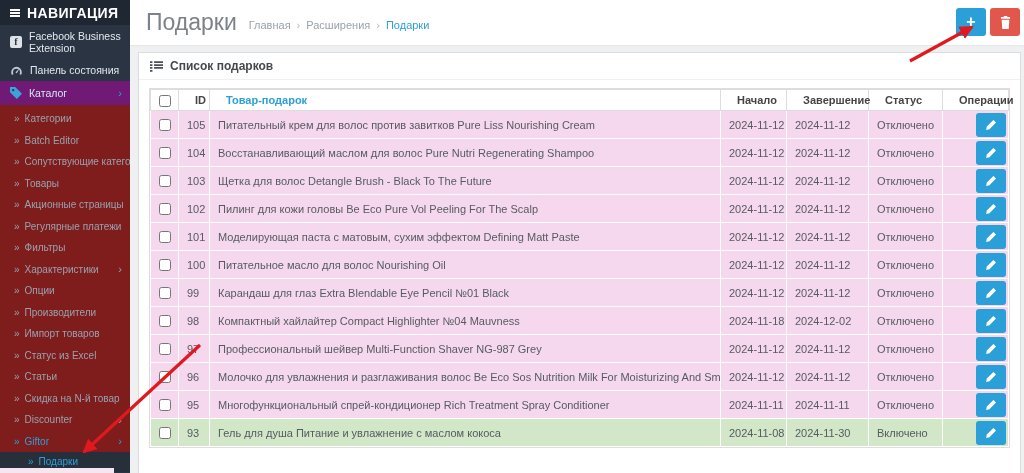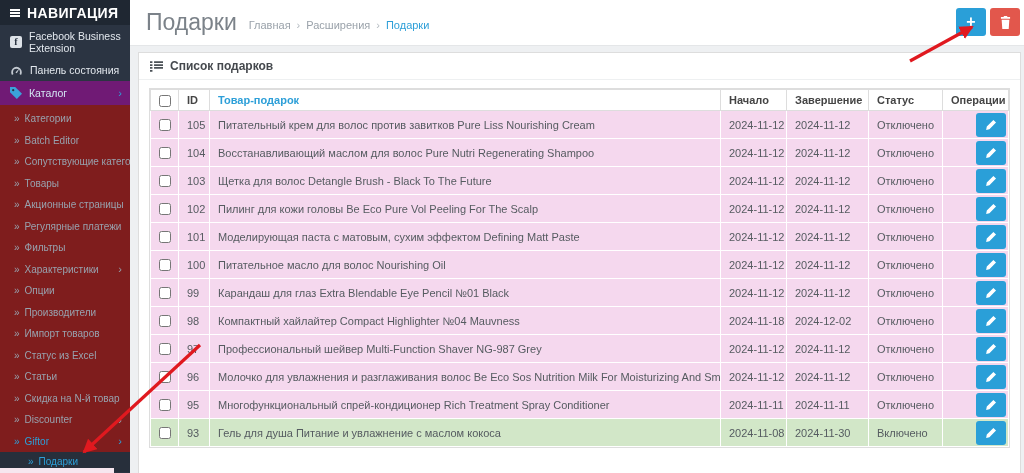--- a/index.html
+++ b/index.html
@@ -48,21 +48,21 @@
   .btn-delete { background:#e2574c; }
 
   
   .panel { position:absolute; left:8px; right:3px; top:52px; height:500px;
            background:#ffffff; border:1px solid #ddd; }
   .panel-heading { height:27px; display:flex; align-items:center; gap:7px; padding:0 11px;
                    font-size:12px; font-weight:600; color:#45494e; border-bottom:1px solid #eef0f1; }
   .panel-body { padding:8px 10px 10px 10px; }
   .table-wrap { border:1px solid #ddd; }
   table { width:100%; border-collapse:collapse; table-layout:fixed; font-size:11px; }
-  th { border:1px solid #ddd; padding:4px 8px; text-align:left; color:#444; font-weight:bold;
+  th { border:1px solid #ddd; padding:4px 16px; text-align:left; color:#444; font-weight:bold;
        background:#fff; white-space:nowrap; }
   th.c-ops, td.c-ops { text-align:right; }
   th.c-prod { color:#2d9fd8; cursor:pointer; }
   td { border:1px solid rgba(255,255,255,0.75); padding:0 8px; height:28px; color:#555b60;
        white-space:nowrap; overflow:hidden; }
   tr.pink td { background:#f5d8ee; }
   tr.green td { background:#d2e7c8; }
   td.c-check, th.c-check { text-align:center; padding:0 4px; }
   input[type=checkbox] { width:12px; height:12px; margin:0; vertical-align:middle; cursor:pointer; }
   .btn-edit { border:none; width:30px; height:24px; border-radius:3px; background:#2a9fd8;

